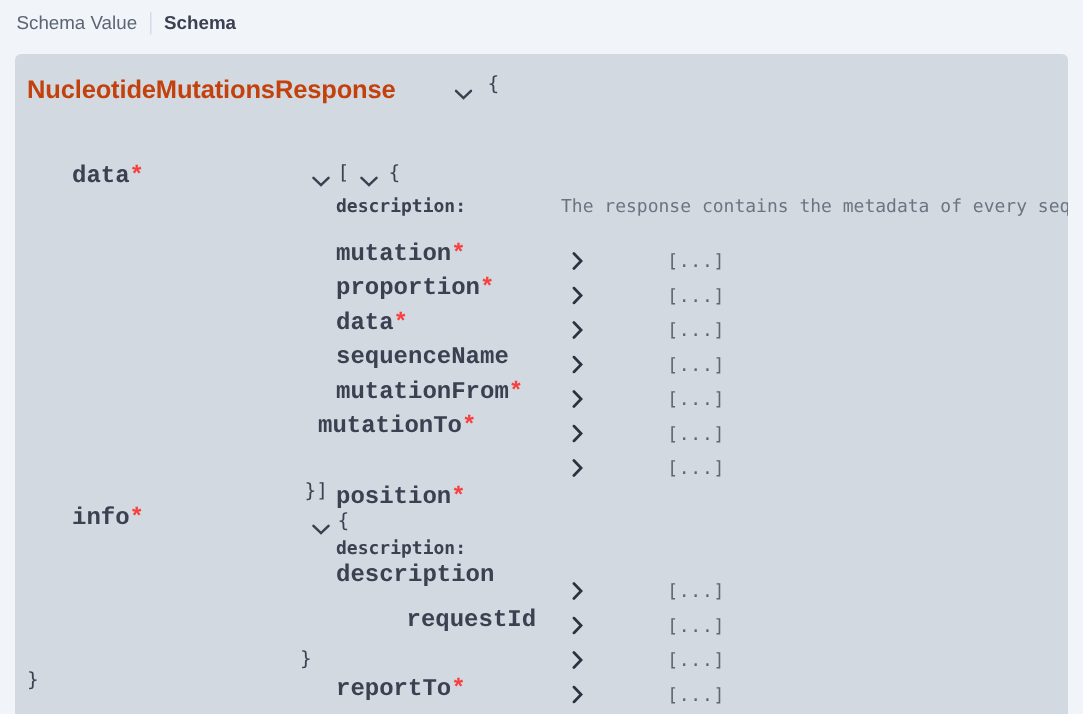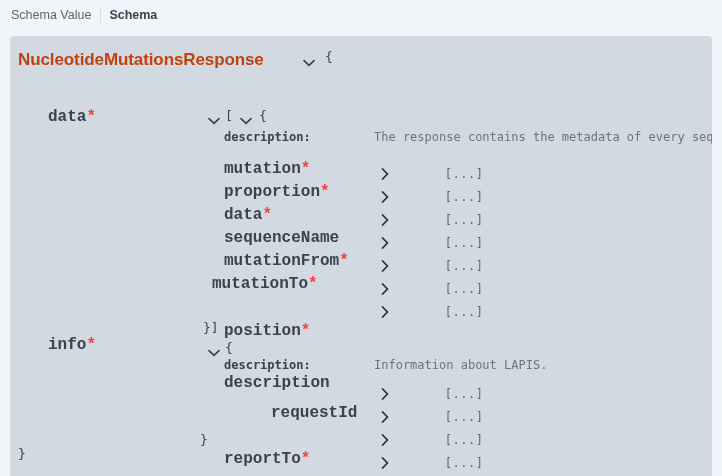--- a/index.html
+++ b/index.html
@@ -234,21 +234,20 @@
     <div class="atom prop" style="left:38px; top:300px;"><span>info</span><span class="req">*</span></div>
 
     <span class="atom chev" style="left:198px; top:313px;">
       <svg width="12" height="8" viewBox="0 0 12 8">
         <path d="M1 1.6 L6 6.4 L11 1.6" fill="none" stroke="#3b4151" stroke-width="1.7" stroke-linecap="round"></path>
       </svg>
     </span>
     <div class="atom brace" style="left:215px; top:304px;">{</div>
 
     <div class="atom desc-key" style="left:214px; top:322px;">description:</div>
-    <div class="atom desc-val" style="left:364px; top:322px; width:330px;">Information about LAPIS.</div>
 
     <div class="atom prop" style="left:214px; top:338px;"><span>description</span></div>
     <div class="atom prop" style="left:214px; top:368px;margin-left:47px;"><span>requestId</span></div>
     <div class="atom prop" style="left:214px; top:391px;margin-top:48px;"><span>requestInfo</span></div>
     <div class="atom prop" style="left:214px; top:414px;text-align:right;"><span>reportTo</span><span class="req">*</span></div>
 
     <div class="atom collapsed" style="left:371px; top:351px;">
       <span class="chev">
         <svg width="8" height="12" viewBox="0 0 8 12">
           <path d="M1.6 1 L6.4 6 L1.6 11" fill="none" stroke="#2b3340" stroke-width="1.8" stroke-linecap="round"></path>

